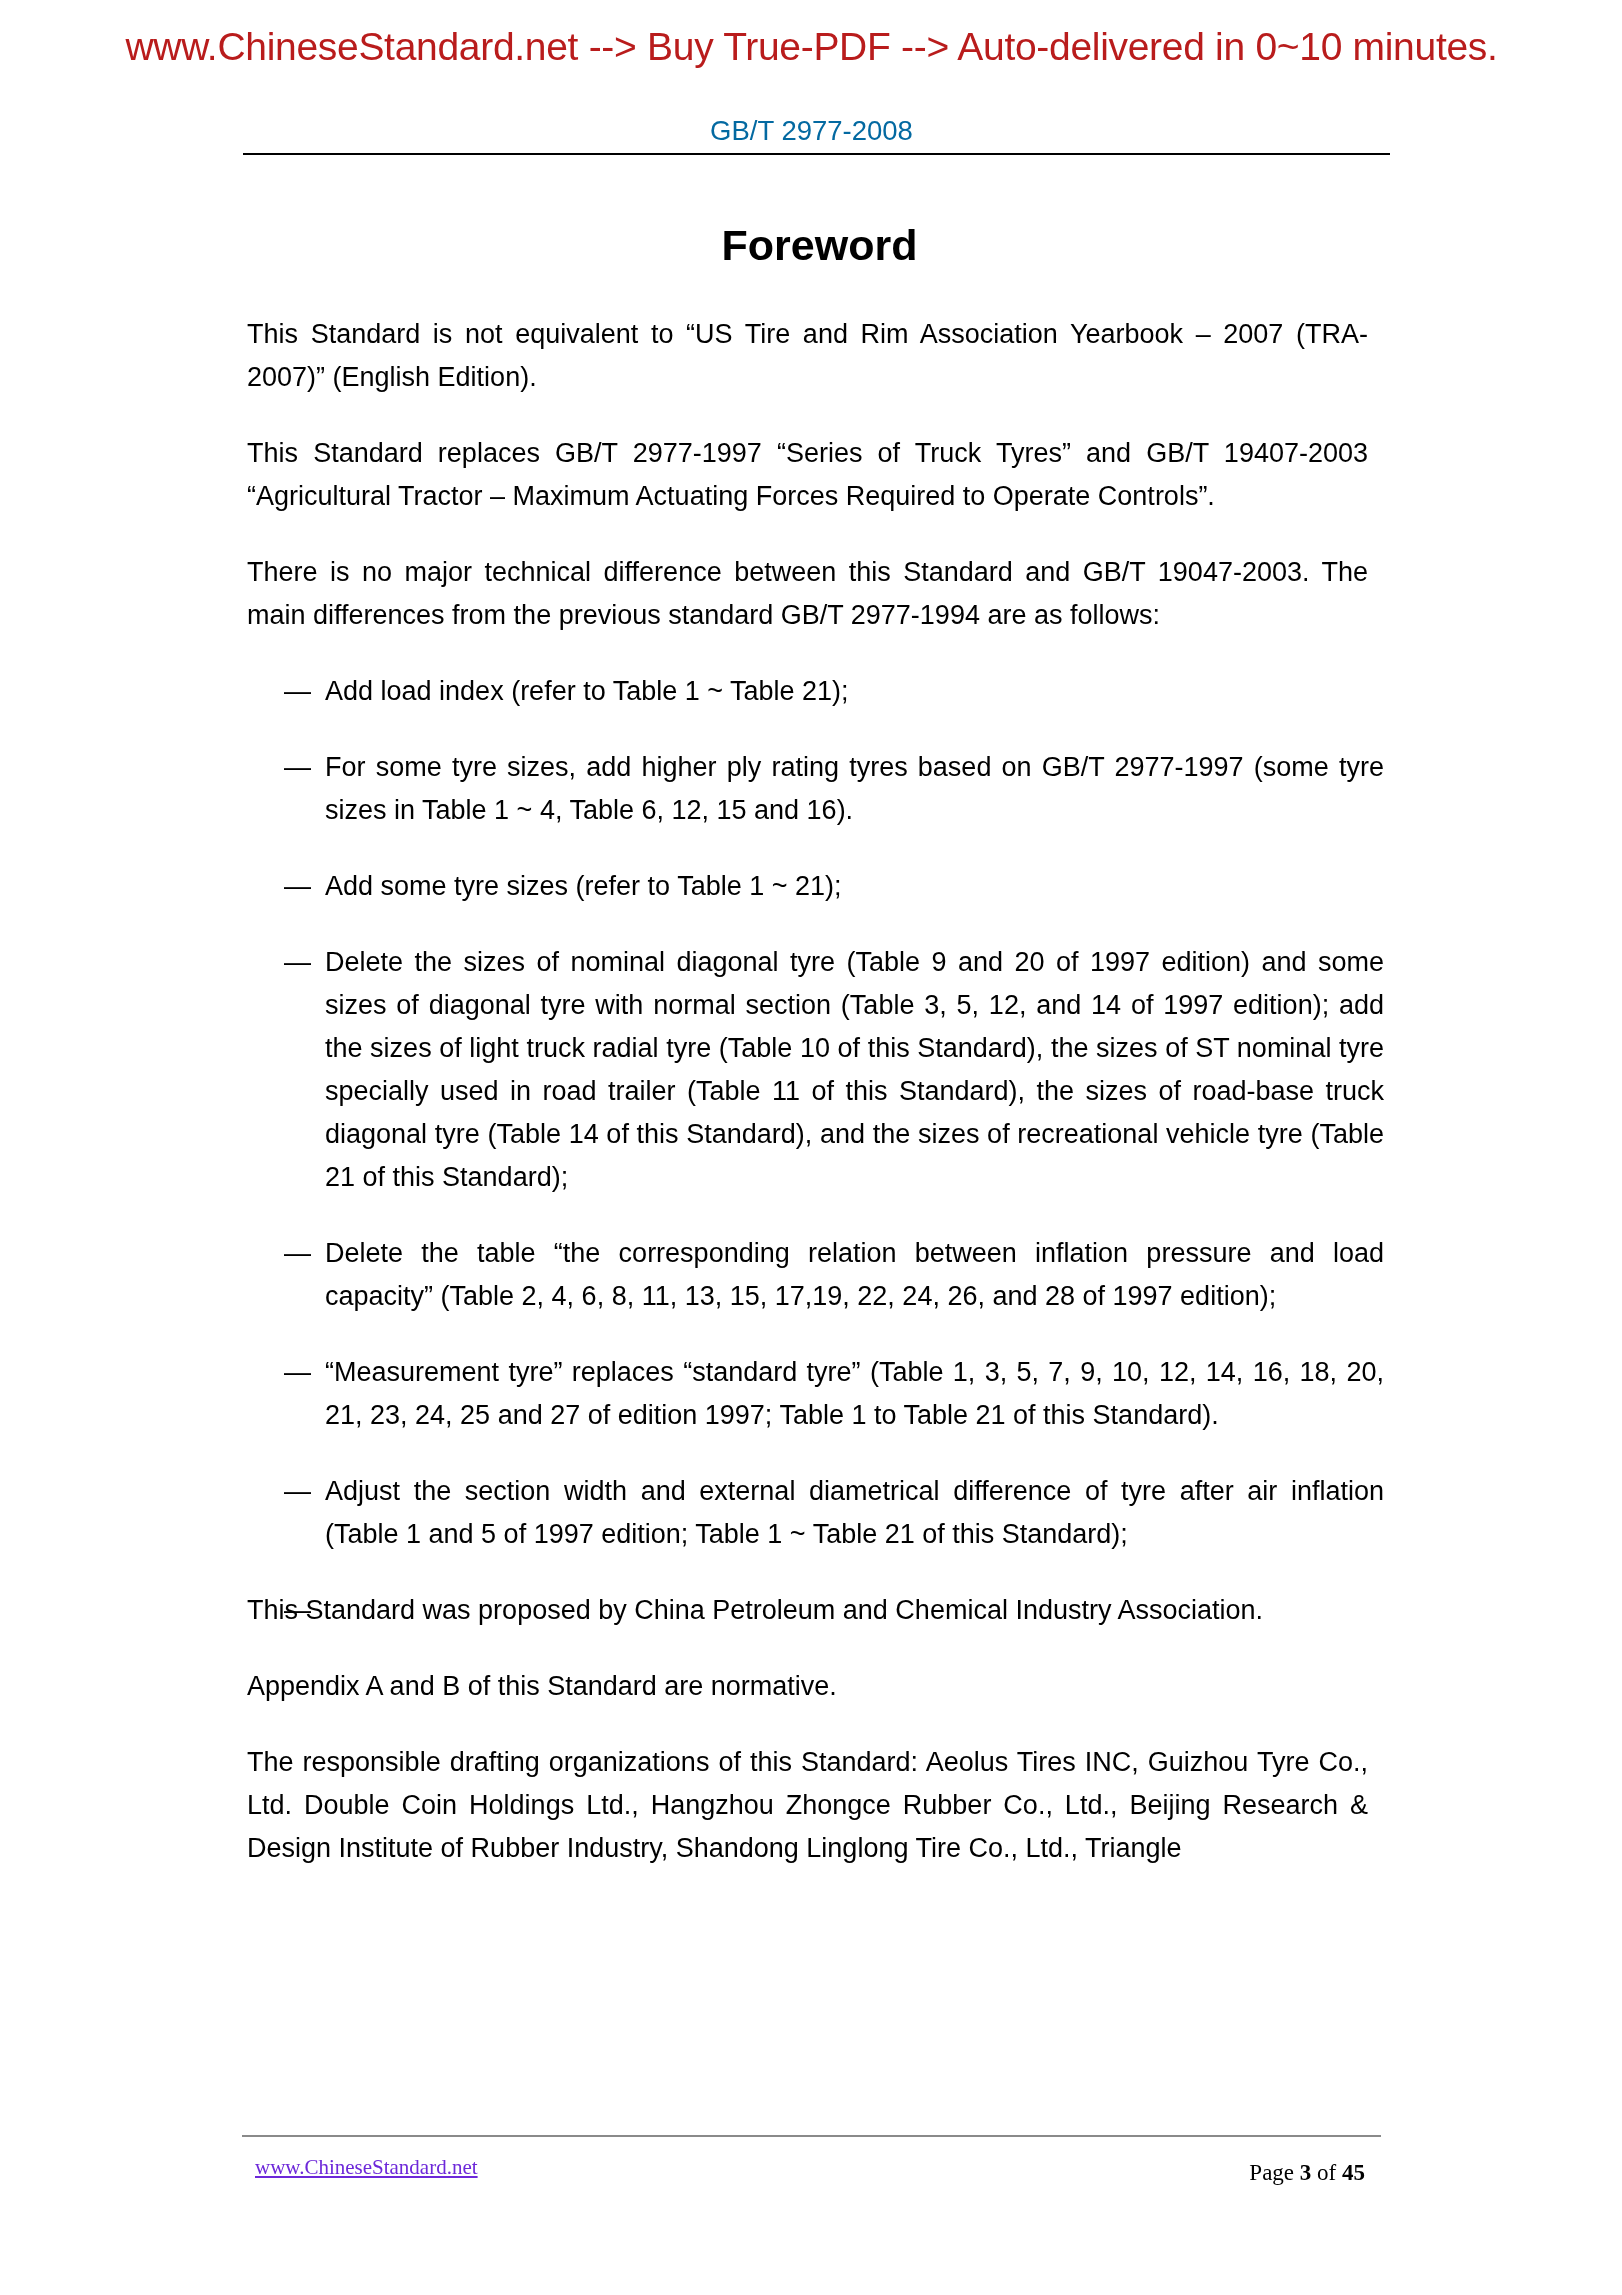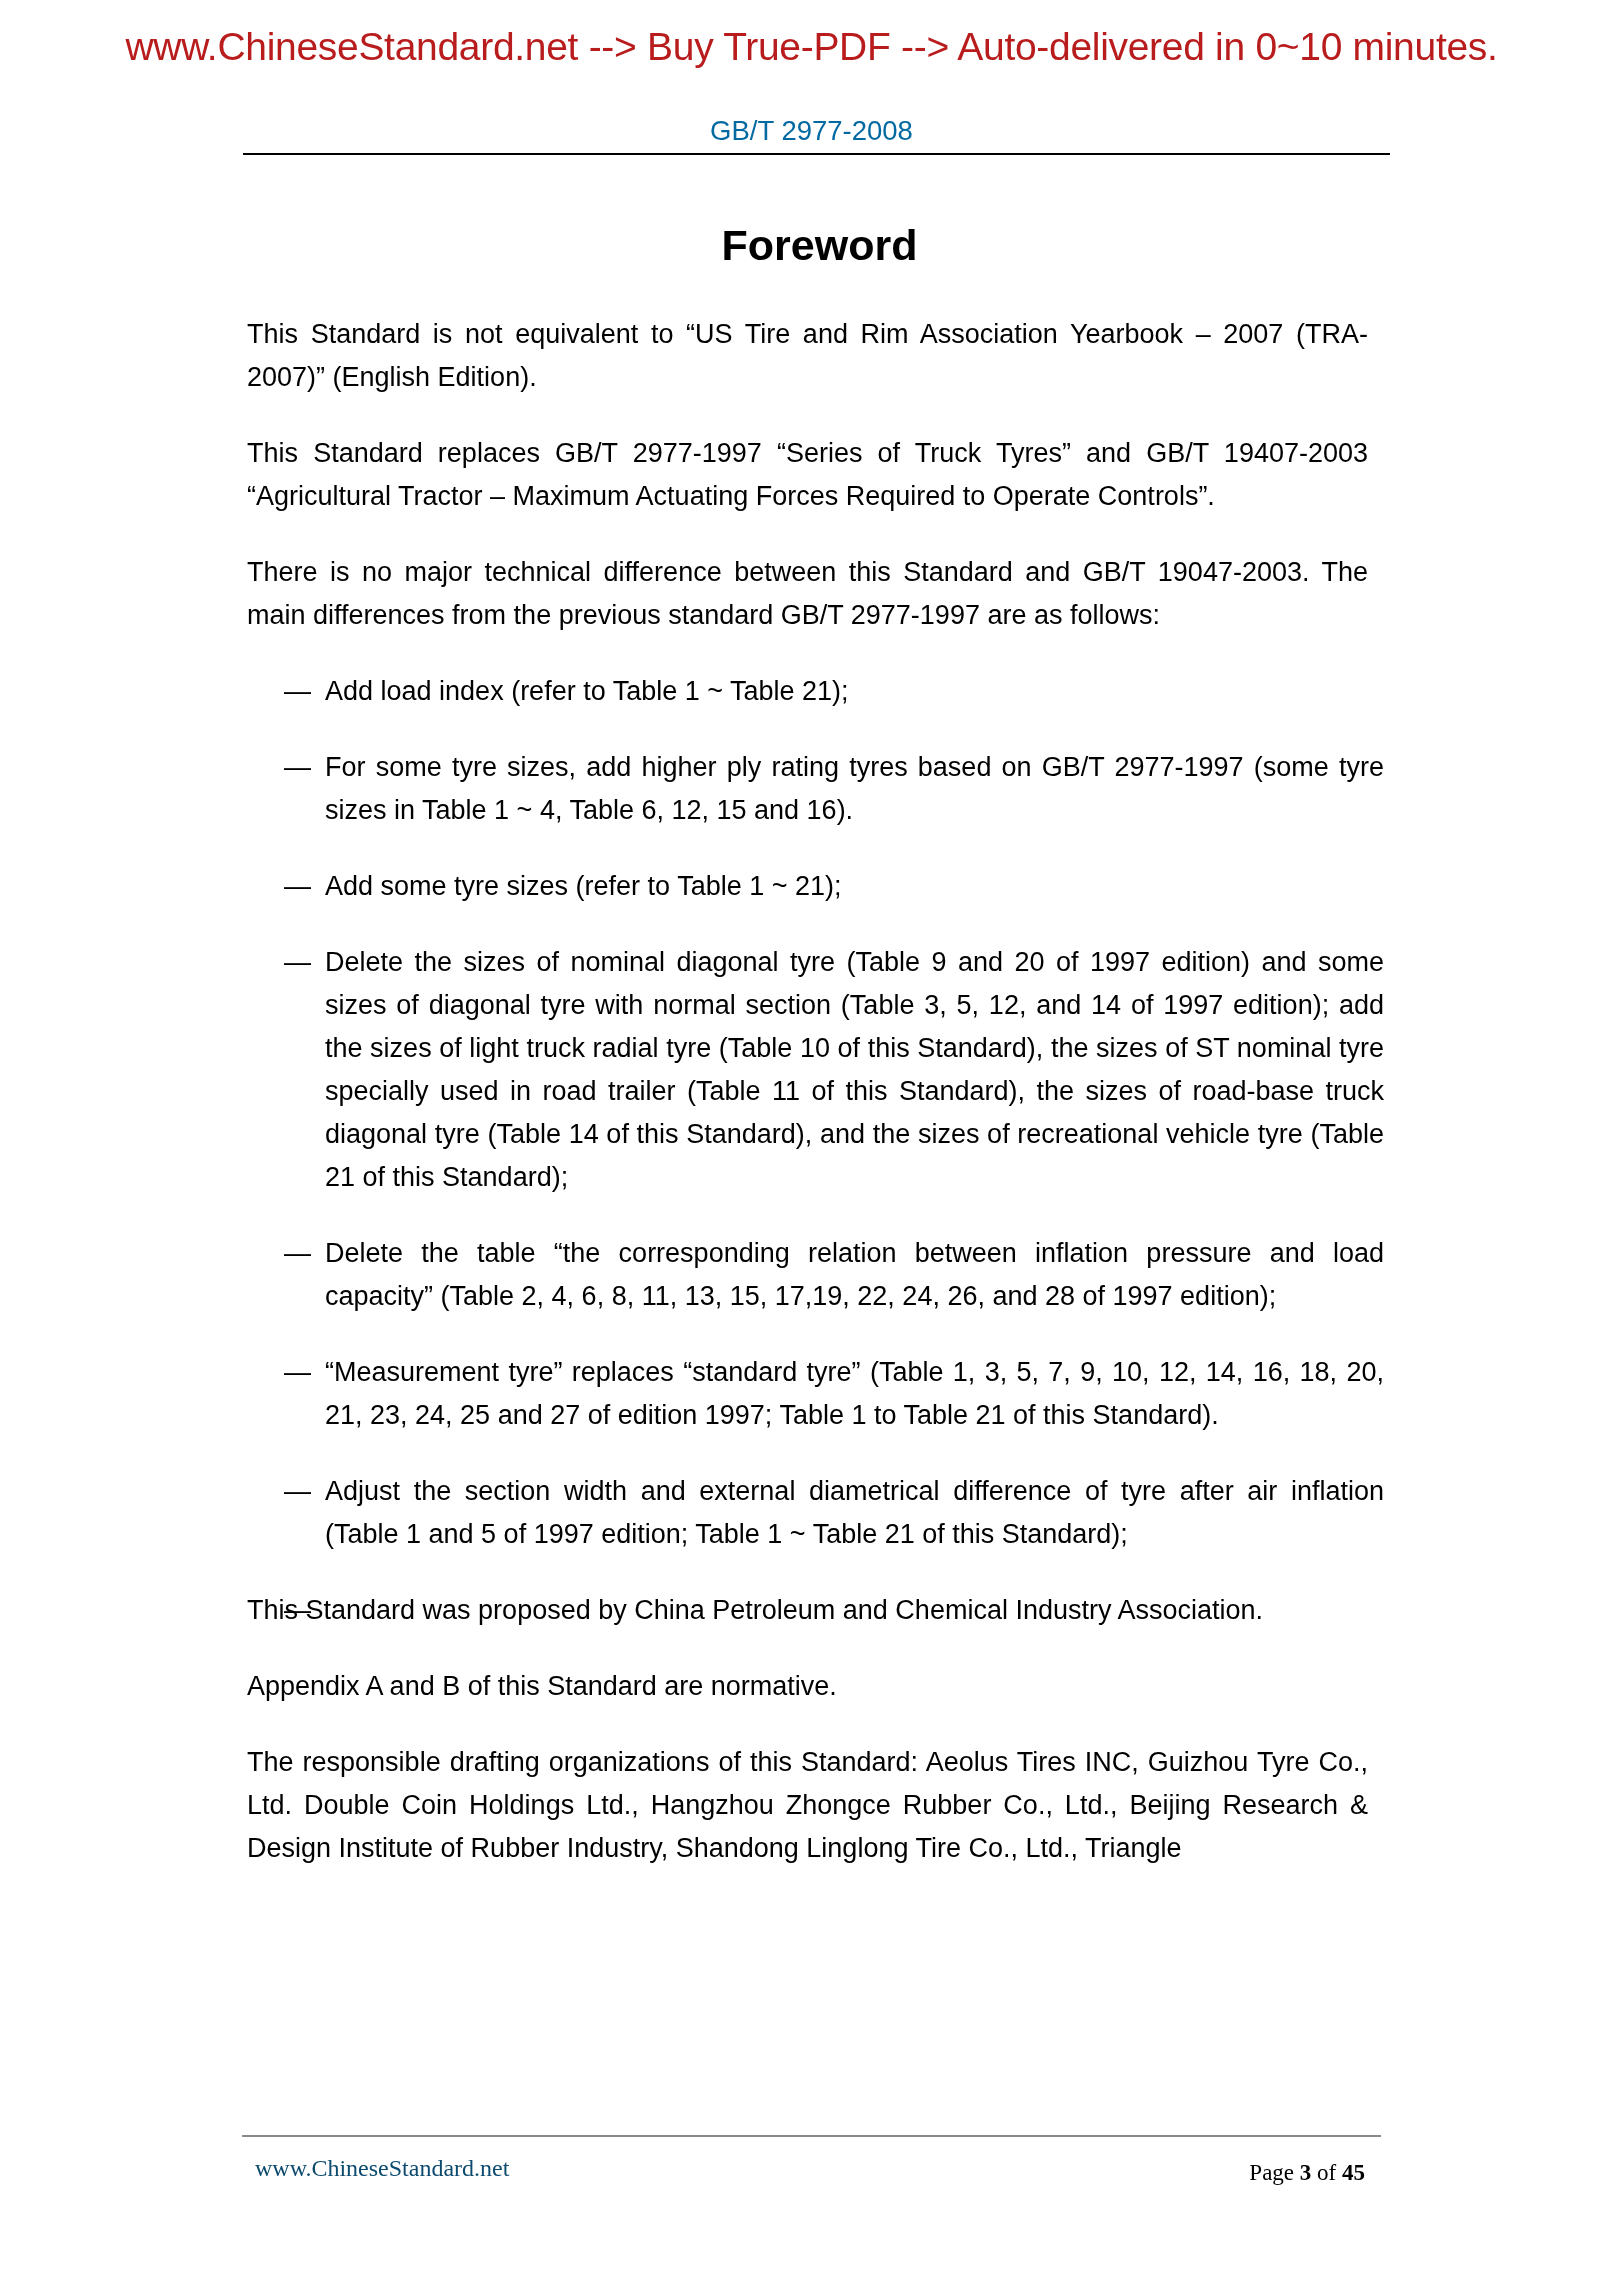--- a/index.html
+++ b/index.html
@@ -13,39 +13,39 @@
   .title { position: absolute; top: 213px; left: 0; width: 1623px; text-align: center;
            font-size: 43px; font-weight: bold; }
   .content { position: absolute; top: 313px; left: 247px; width: 1137px;
              font-size: 27px; line-height: 43px; }
   .para { margin: 0 16px 33px 0; text-align: justify; }
   .bullets { margin: 0; padding: 0; list-style: none; }
   .bullet { position: relative; padding-left: 78px; margin: 0 0 33px 0; text-align: justify; }
   .bullet .dash { position: absolute; left: 37px; top: 0; }
   .footer-rule { position: absolute; top: 2135px; left: 242px; width: 1139px; height: 1.7px; background: #8a8a8a; }
   .footer-link { position: absolute; top: 2155px; left: 255px; font-family: "Liberation Serif", "DejaVu Serif", serif;
-                 font-size: 24px; color: #0c4a6e; }
+                 font-size: 21px; color: #6d28d9; text-decoration: underline; }
   .footer-page { position: absolute; top: 2160px; right: 258px; font-family: "Liberation Serif", "DejaVu Serif", serif;
                  font-size: 23px; color: #000; }
   .footer-page b { font-weight: bold; }
 </style>
 </head>
 <body>
 
 <div>
   <div class="banner">www.ChineseStandard.net --&gt; Buy True-PDF --&gt; Auto-delivered in 0~10 minutes.</div>
   <div class="std-code">GB/T 2977-2008</div>
   <div class="header-rule"></div>
 
   <h1 class="title" style="margin:8px;">Foreword</h1>
 
   <div class="content">
     <p class="para">This Standard is not equivalent to “US Tire and Rim Association Yearbook – 2007 (TRA-2007)” (English Edition).</p>
     <p class="para">This Standard replaces GB/T 2977-1997 “Series of Truck Tyres” and GB/T 19407-2003 “Agricultural Tractor – Maximum Actuating Forces Required to Operate Controls”.</p>
-    <p class="para">There is no major technical difference between this Standard and GB/T 19047-2003. The main differences from the previous standard GB/T 2977-1997 are as follows:</p>
+    <p class="para">There is no major technical difference between this Standard and GB/T 19047-2003. The main differences from the previous standard GB/T 2977-1994 are as follows:</p>
 
     <ul class="bullets">
       <li class="bullet"><span class="dash">—</span><span>Add load index (refer to Table 1 ~ Table 21);</span></li>
       <li class="bullet"><span class="dash">—</span><span>For some tyre sizes, add higher ply rating tyres based on GB/T 2977-1997 (some tyre sizes in Table 1 ~ 4, Table 6, 12, 15 and 16).</span></li>
       <li class="bullet"><span class="dash">—</span><span>Add some tyre sizes (refer to Table 1 ~ 21);</span></li>
       <li class="bullet"><span class="dash">—</span><span>Delete the sizes of nominal diagonal tyre (Table 9 and 20 of 1997 edition) and some sizes of diagonal tyre with normal section (Table 3, 5, 12, and 14 of 1997 edition); add the sizes of light truck radial tyre (Table 10 of this Standard), the sizes of ST nominal tyre specially used in road trailer (Table 11 of this Standard), the sizes of road-base truck diagonal tyre (Table 14 of this Standard), and the sizes of recreational vehicle tyre (Table 21 of this Standard);</span></li>
       <li class="bullet"><span class="dash">—</span><span>Delete the table “the corresponding relation between inflation pressure and load capacity” (Table 2, 4, 6, 8, 11, 13, 15, 17,19, 22, 24, 26, and 28 of 1997 edition);</span></li>
       <li class="bullet"><span class="dash">—</span><span>“Measurement tyre” replaces “standard tyre” (Table 1, 3, 5, 7, 9, 10, 12, 14, 16, 18, 20, 21, 23, 24, 25 and 27 of edition 1997; Table 1 to Table 21 of this Standard).</span></li>
       <li class="bullet"><span class="dash">—</span><span>Adjust the section width and external diametrical difference of tyre after air inflation (Table 1 and 5 of 1997 edition; Table 1 ~ Table 21 of this Standard);</span></li>
       <li class="bullet"><span class="dash">—</span></li>

